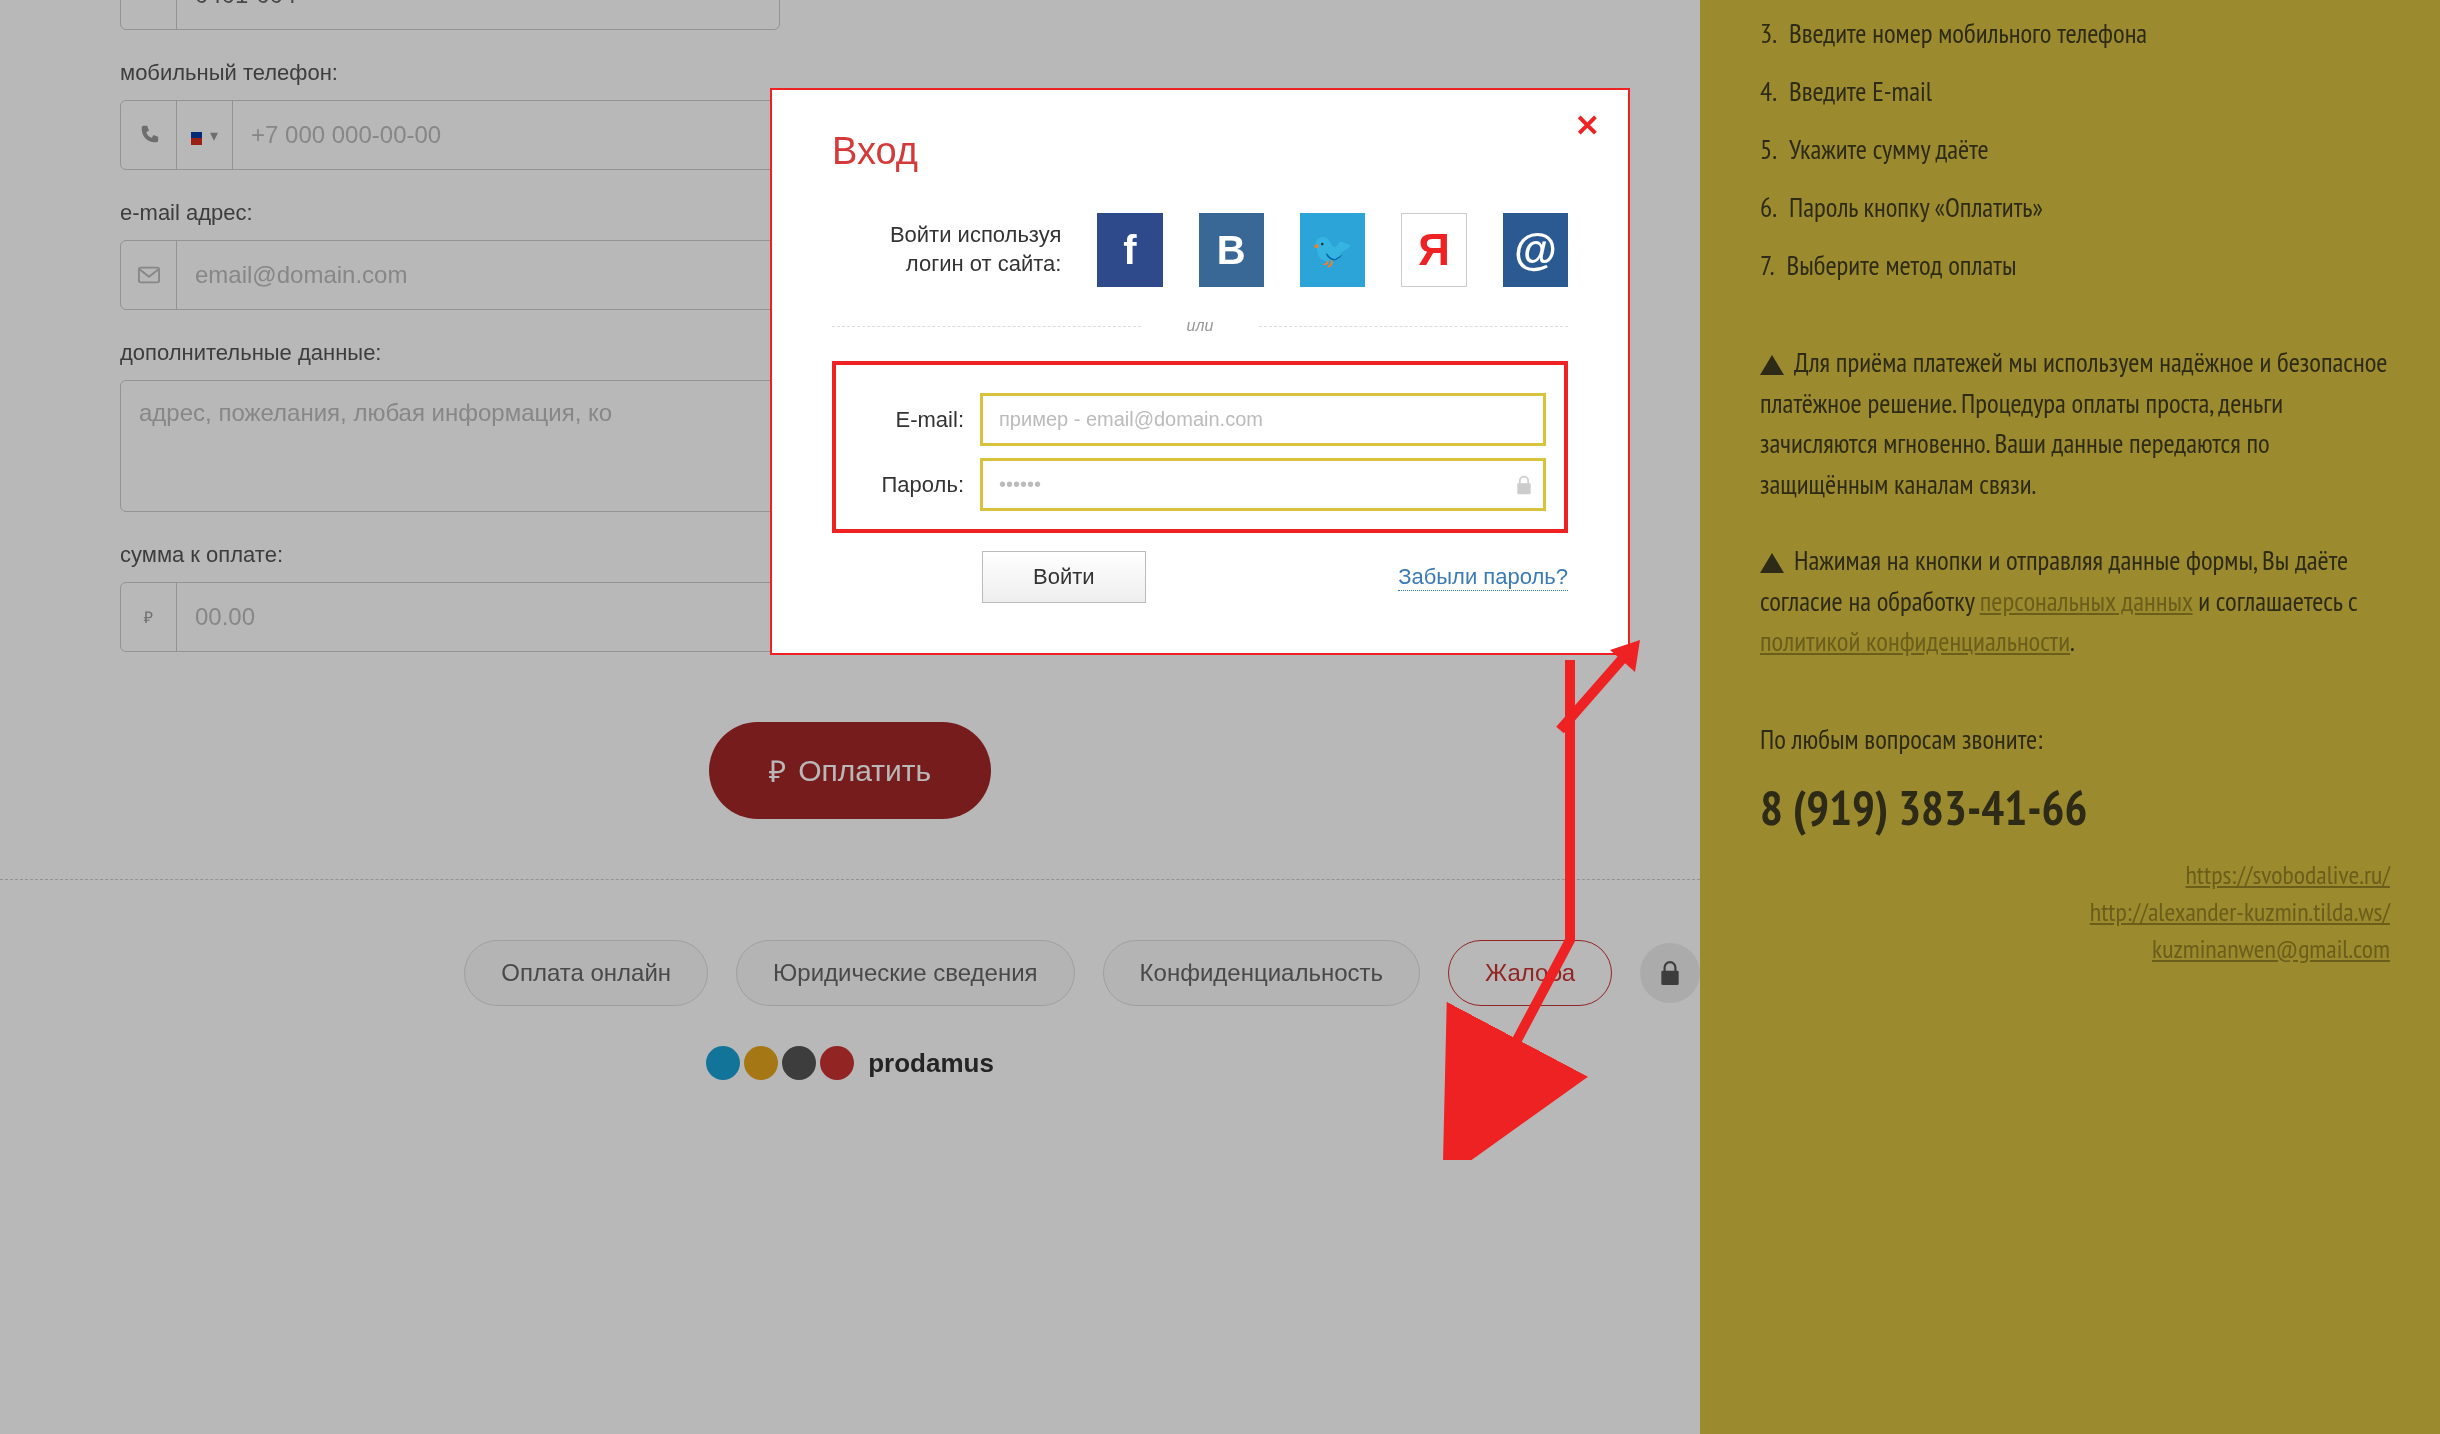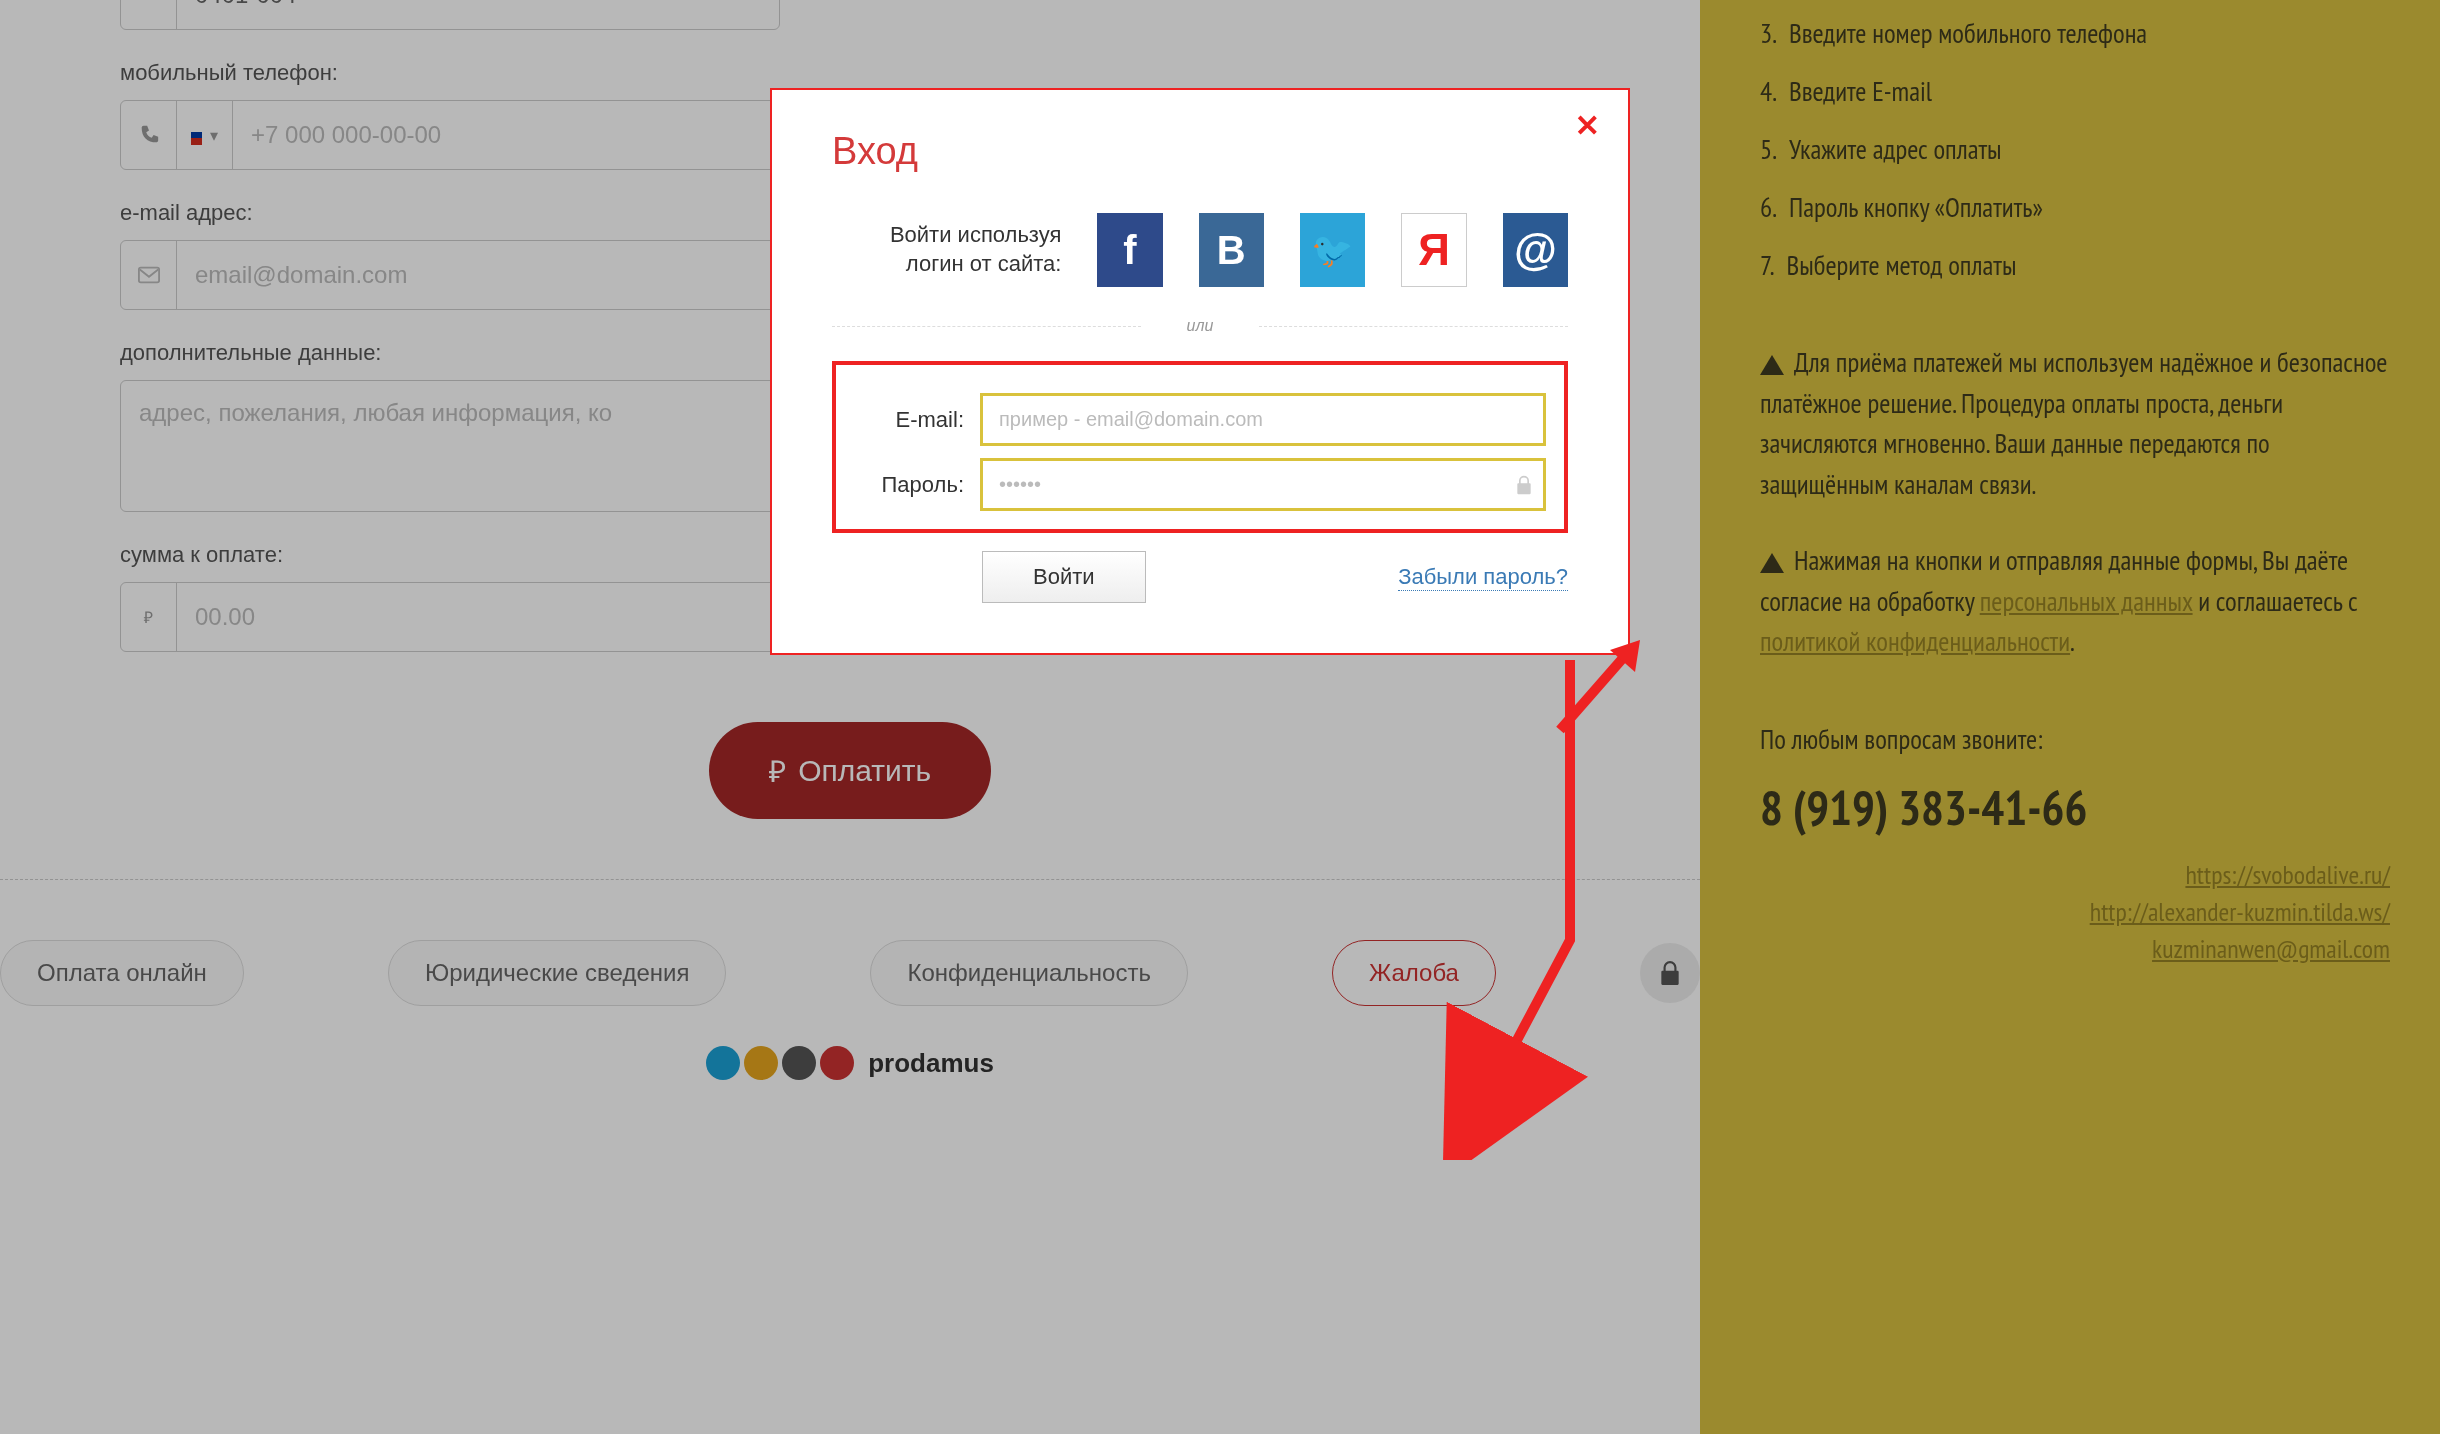--- a/index.html
+++ b/index.html
@@ -15,21 +15,21 @@
   .input-field::placeholder { color: #bbb; }
   .flag-addon { display:flex; align-items:center; gap:8px; padding: 0 14px; }
   .flag { width: 30px; height: 20px; display:flex; flex-direction:column; }
   .flag div { flex:1; }
   .flag .w{background:#fff;} .flag .b{background:#0039a6;} .flag .r{background:#d52b1e;}
   textarea.input-field { height: 130px; resize: none; font-family: inherit; padding: 18px; }
   .pay-button-wrap { margin-top: 70px; text-align: center; }
   .pay-button { display:inline-flex; align-items:center; gap:12px; background:#a52828; color:#fff; border:none; border-radius:50px; padding:28px 60px; font-size:30px; }
   hr.dashed { border:none; border-top:1px dashed #ccc; margin-top:60px; }
   .footer { margin-top:60px; text-align:center; }
-  .footer-btns { display:flex; gap:28px; justify-content:space-between; align-items:center; }
+  .footer-btns { display:flex; gap:28px; justify-content:flex-end; align-items:center; }
   .footer-btn { border:1px solid #ddd; background:#fafafa; color:#666; padding:18px 36px; border-radius:40px; font-size:24px; text-decoration:none; }
   .footer-btn.red { border-color:#c33; color:#c33; background:#fff; }
   .lock-circle { width:60px; height:60px; border-radius:50%; background:#eee; display:flex; align-items:center; justify-content:center; color:#555; }
   .prodamus { margin-top:40px; display:flex; align-items:center; justify-content:center; gap:4px; }
   .pd-circle { width:34px; height:34px; border-radius:50%; display:inline-block; }
   .pd1{background:#1ba1d6;} .pd2{background:#e7a61e;} .pd3{background:#555;} .pd4{background:#c33;}
   .prodamus-txt { font-size:26px; color:#333; font-weight:600; margin-left:10px; }
 
   
   .side-list { list-style: none; margin-bottom: 60px; }
@@ -164,21 +164,21 @@
       <span class="pd-circle pd4"></span>
       <span class="prodamus-txt">prodamus</span>
     </div>
   </div>
 </div>
 
 <div class="sidebar">
   <ol class="side-list">
     <li><span class="num">3.</span><span>Введите номер мобильного телефона</span></li>
     <li><span class="num">4.</span><span>Введите E-mail</span></li>
-    <li><span class="num">5.</span><span>Укажите адрес оплаты</span></li>
+    <li><span class="num">5.</span><span>Укажите сумму даёте</span></li>
     <li><span class="num">6.</span><span>Пароль кнопку «Оплатить»</span></li>
     <li><span class="num">7.</span><span>Выберите метод оплаты</span></li>
   </ol>
 
   <p class="side-para">
     <span class="warn-icon"></span><span>Для приёма платежей мы используем надёжное и безопасное платёжное решение. Процедура оплаты проста, деньги зачисляются мгновенно. Ваши данные передаются по защищённым каналам связи.</span>
   </p>
 
   <p class="side-para">
     <span class="warn-icon"></span><span>Нажимая на кнопки и отправляя данные формы, Вы даёте согласие на обработку </span><a class="side-link">персональных данных</a><span> и соглашаетесь с </span><a class="side-link">политикой конфиденциальности</a><span>.</span>

